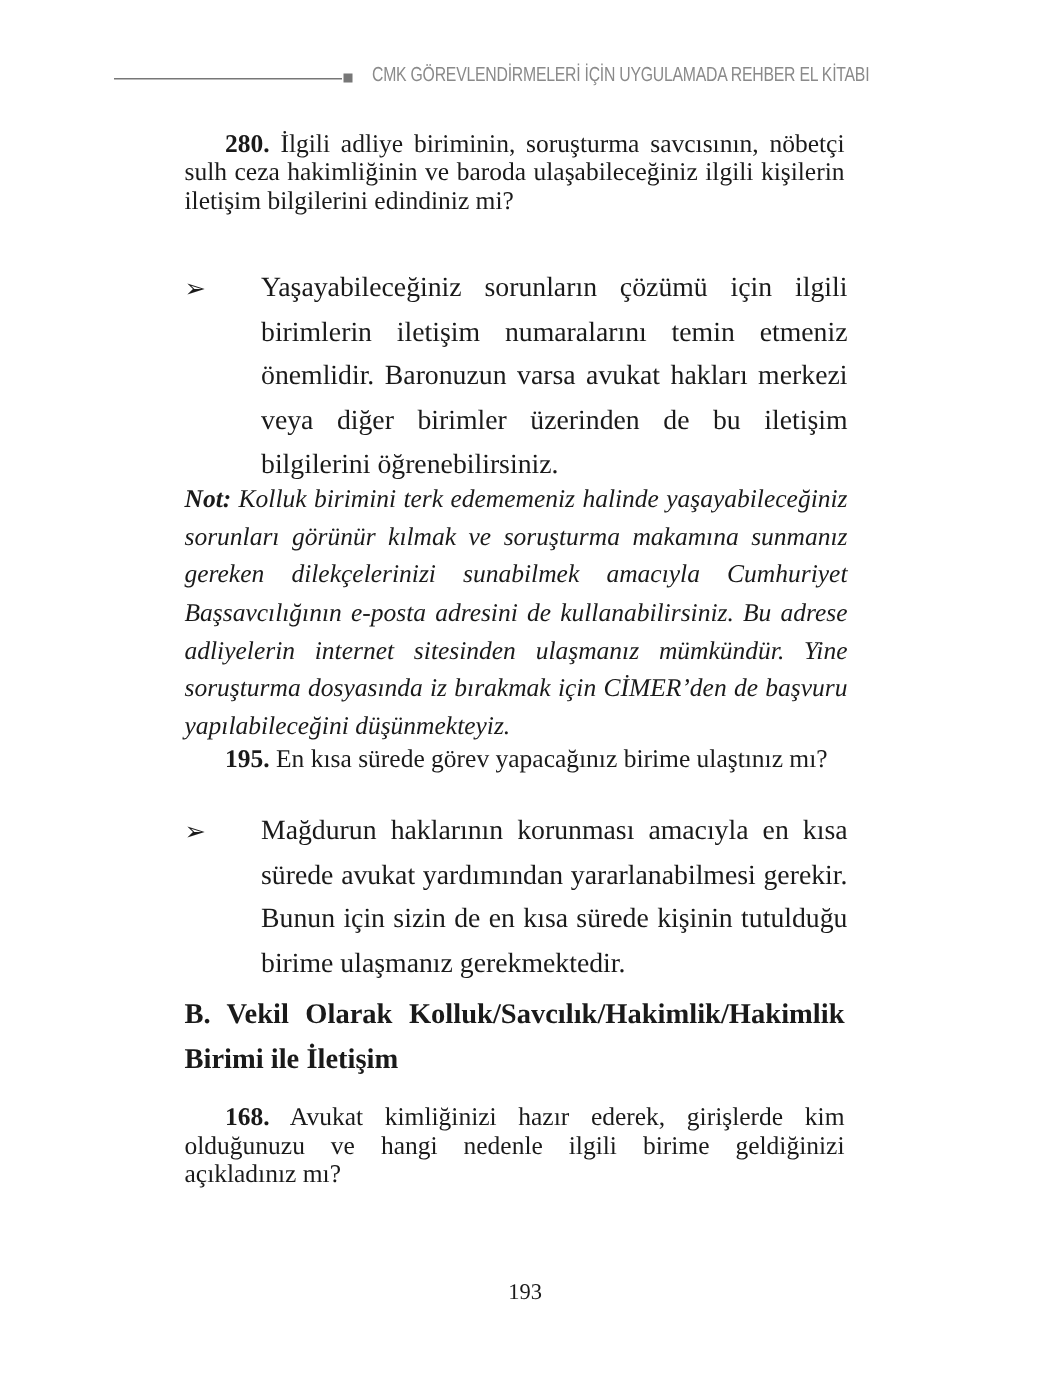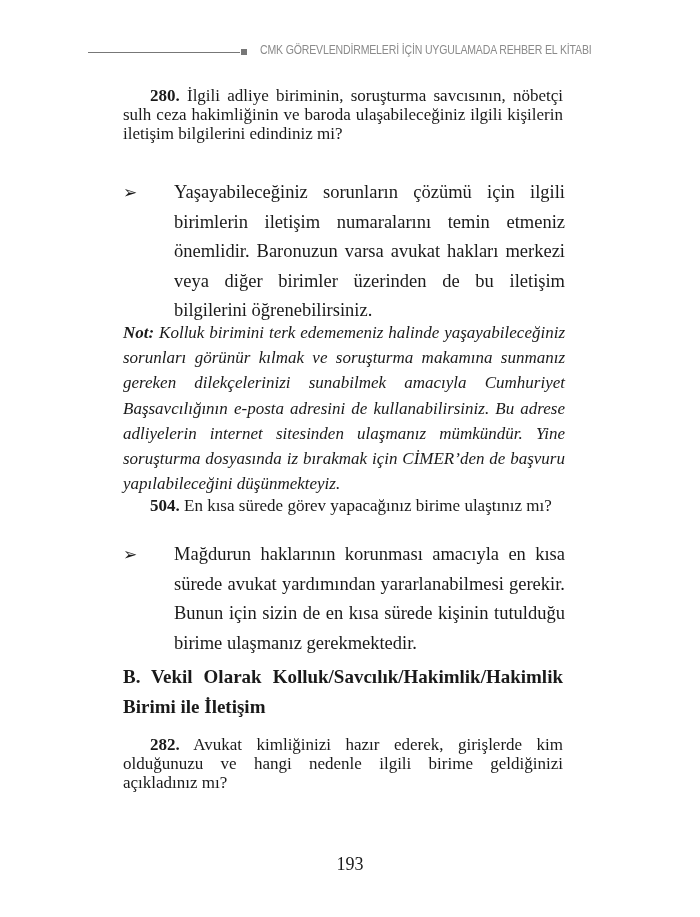--- a/index.html
+++ b/index.html
@@ -1,30 +1,30 @@
 <!DOCTYPE html>
 <html><head>
 <meta charset="utf-8">
 <style>
   html, body { margin: 0; padding: 0; background: #ffffff; }
   body { width: 700px; height: 917px; position: relative; overflow: hidden; font-family: "Liberation Serif", serif; color: #1a1a1a; }
-  .header { position: absolute; top: 42px; left: 88px; width: 500px; height: 20px; }
+  .header { position: absolute; top: 42px; left: 76px; width: 500px; height: 20px; }
   .header .rule { position: absolute; left: 0; top: 10px; width: 152px; height: 1px; background: #777; }
   .header .sq { position: absolute; left: 153px; top: 7px; width: 6px; height: 6px; background: #777; }
   .header .title { position: absolute; left: 172px; top: 0px; font-family: "Liberation Sans", sans-serif; font-size: 13.5px; color: #8a8a8a; letter-spacing: -0.2px; transform: scaleX(0.78); transform-origin: left top; white-space: nowrap; }
   .para { position: absolute; left: 123px; width: 440px; font-size: 17px; line-height: 19px; text-align: justify; }
   .para b { font-weight: bold; }
   .q { text-indent: 27px; }
   .bullet { position: absolute; left: 123px; width: 442px; font-size: 18.5px; line-height: 29.5px; }
   .bullet .arrow { position: absolute; left: 0; top: 0; font-size: 17px; width: 30px; }
   .bullet .text { margin-left: 51px; text-align: justify; }
   .note { position: absolute; left: 123px; width: 442px; font-size: 17px; line-height: 25.2px; font-style: italic; text-align: justify; }
   .note b { font-style: italic; font-weight: bold; }
   .section { position: absolute; left: 123px; width: 440px; font-size: 19px; line-height: 30px; font-weight: bold; text-align: justify; text-indent: 0; }
-  .pagenum { position: absolute; top: 854px; left: 0; width: 700px; text-align: center; font-size: 18px; }
+  .pagenum { position: absolute; top: 854px; left: 0; width: 700px; text-align: center; font-size: 15px; }
 </style>
 </head>
 <body>
 
 <div class="header">
   <div class="rule"></div>
   <div class="sq"></div>
   <div class="title">CMK GÖREVLENDİRMELERİ İÇİN UYGULAMADA REHBER EL KİTABI</div>
 </div>
 
@@ -35,29 +35,29 @@
 <div class="bullet" style="top:178px;">
   <span class="arrow">➢</span>
   <div class="text">Yaşayabileceğiniz sorunların çözümü için ilgili birimlerin iletişim numaralarını temin etmeniz önemlidir. Baronuzun varsa avukat hakları merkezi veya diğer birimler üzerinden de bu iletişim bilgilerini öğrenebilirsiniz.</div>
 </div>
 
 <div class="note" style="top:320px;">
   <b>Not:</b><span> Kolluk birimini terk edememeniz halinde yaşayabileceğiniz sorunları görünür kılmak ve soruşturma makamına sunmanız gereken dilekçelerinizi sunabilmek amacıyla Cumhuriyet Başsavcılığının e-posta adresini de kullanabilirsiniz. Bu adrese adliyelerin internet sitesinden ulaşmanız mümkündür. Yine soruşturma dosyasında iz bırakmak için CİMER’den de başvuru yapılabileceğini düşünmekteyiz.</span>
 </div>
 
 <div class="para q" style="top:496px;">
-  <b>504.</b><span> En kısa sürede görev yapacağınız birime ulaştınız mı?</span>
+  <b>195.</b><span> En kısa sürede görev yapacağınız birime ulaştınız mı?</span>
 </div>
 
 <div class="bullet" style="top:540px;">
   <span class="arrow">➢</span>
   <div class="text">Mağdurun haklarının korunması amacıyla en kısa sürede avukat yardımından yararlanabilmesi gerekir. Bunun için sizin de en kısa sürede kişinin tutulduğu birime ulaşmanız gerekmektedir.</div>
 </div>
 
 <div class="section" style="top:662px; text-indent:0;">
   <span style="padding-left:0;">B. Vekil Olarak Kolluk/Savcılık/Hakimlik/Hakimlik Birimi ile İletişim</span>
 </div>
 
 <div class="para q" style="top:735px;">
-  <b>282.</b><span> Avukat kimliğinizi hazır ederek, girişlerde kim olduğunuzu ve hangi nedenle ilgili birime geldiğinizi açıkladınız mı?</span>
+  <b>168.</b><span> Avukat kimliğinizi hazır ederek, girişlerde kim olduğunuzu ve hangi nedenle ilgili birime geldiğinizi açıkladınız mı?</span>
 </div>
 
 <div class="pagenum">193</div>
 
 </body></html>

